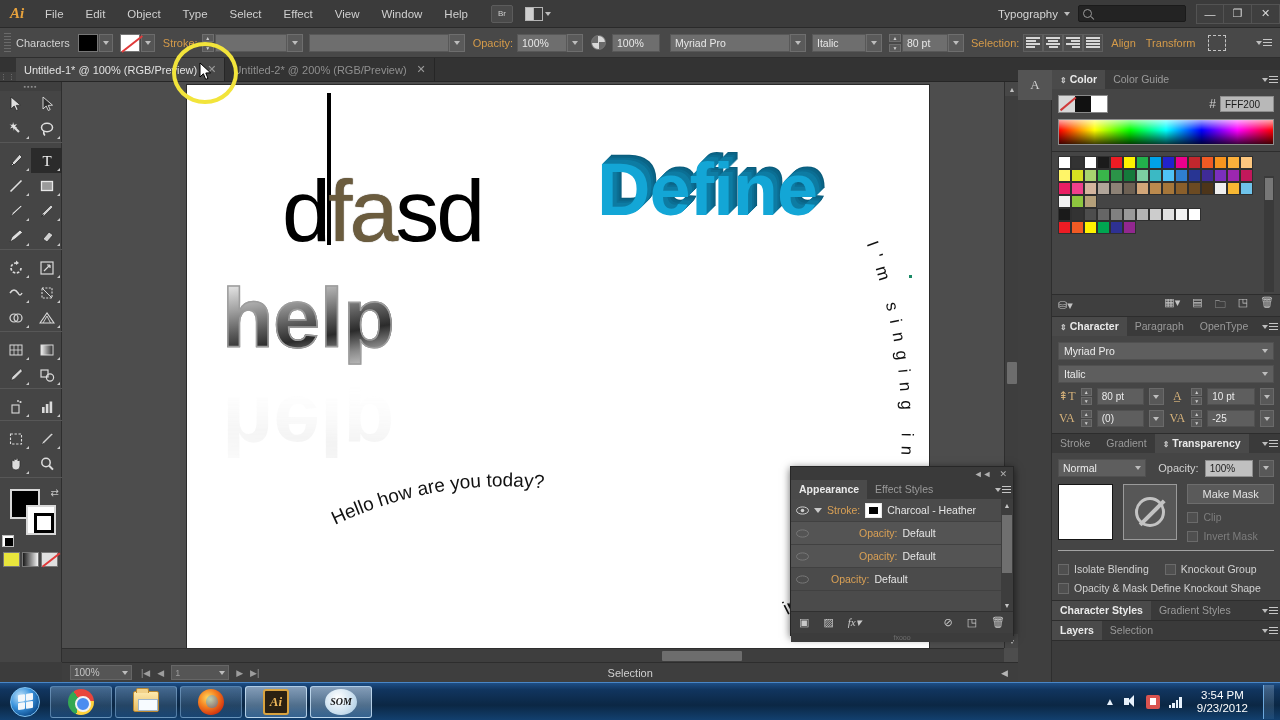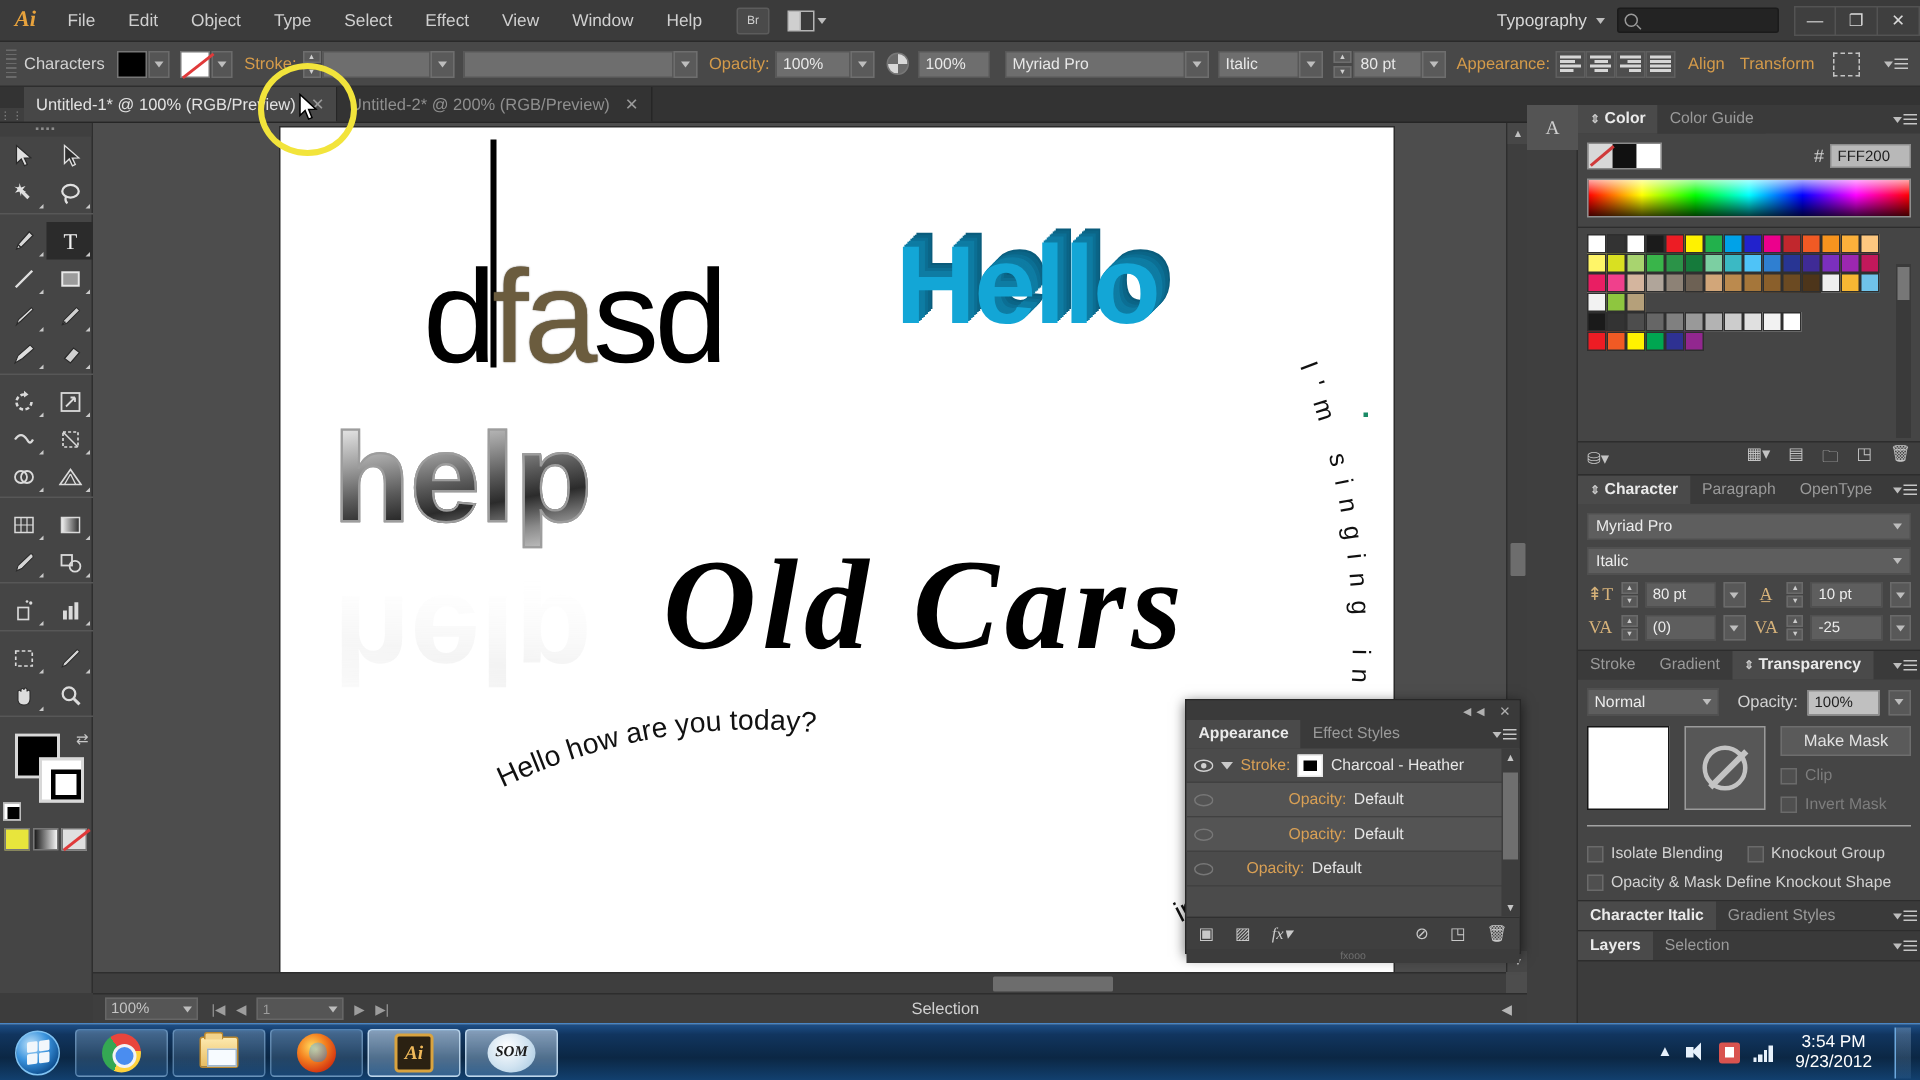--- a/index.html
+++ b/index.html
@@ -405,21 +405,21 @@
     <div style="width:7px"></div>
     <div class="stepper">
         <span>▲</span>
         <span>▼</span>
       </div>
     <div class="field" style="width:46px">80 pt</div>
     <div class="dd">
         <div class="caret"></div>
       </div>
     <div style="width:7px"></div>
-    <div class="cb-olabel">Appearance:</div>
+    <div class="cb-olabel">Selection:</div>
     <div class="align-ico">
         <b style="width:100%"></b>
         <b style="width:70%"></b>
         <b style="width:100%"></b>
         <b style="width:60%"></b>
       </div>
     <div class="align-ico">
         <b style="width:100%"></b>
         <b style="width:70%;margin:0 auto"></b>
         <b style="width:100%"></b>
@@ -677,26 +677,25 @@
     </div>
   </div>
 
   <div class="canvas-wrap">
     <div class="artboard">
 
       <div id="art-caret"></div>
 
       <div class="art" id="art-dfasd">d<span class="tinted">f</span><span class="tinted">a</span>sd</div>
 
-      <div class="art" id="art-hello">Hello</div>
+      <div class="art" id="art-hello">Define</div>
 
       <div class="art" id="art-help-refl">help</div>
       <div class="art" id="art-help">help</div>
 
-      <div class="art" id="art-oldcars">Old Cars</div>
 
 
       <svg class="curve">
         <defs>
           <path id="pGreet" d="M148,440 Q300,368 470,430" fill="none"></path>
           <path id="pSing" d="M672,140 Q740,300 700,470" fill="none"></path>
           <path id="pUp" d="M600,530 Q660,500 710,430" fill="none"></path>
         </defs>
         <text font-size="19">
           <textPath href="#pGreet" startOffset="0">Hello how are you today?</textPath>
@@ -993,21 +992,21 @@
             <div class="chk on">
                 <span class="box"></span>
                 <span>Opacity &amp; Mask Define Knockout Shape</span>
               </div>
           </div>
         </div>
       </div>
 
       <div class="pgroup">
         <div class="ptabs">
-          <div class="ptab active">Character Italic</div>
+          <div class="ptab active">Character Styles</div>
           <div class="ptab">Gradient Styles</div>
           <div class="flex"></div>
           <div class="pmenu">
               <div class="caret"></div>
               <div class="lines">
                 <b></b>
                 <b></b>
                 <b></b>
               </div>
             </div>

